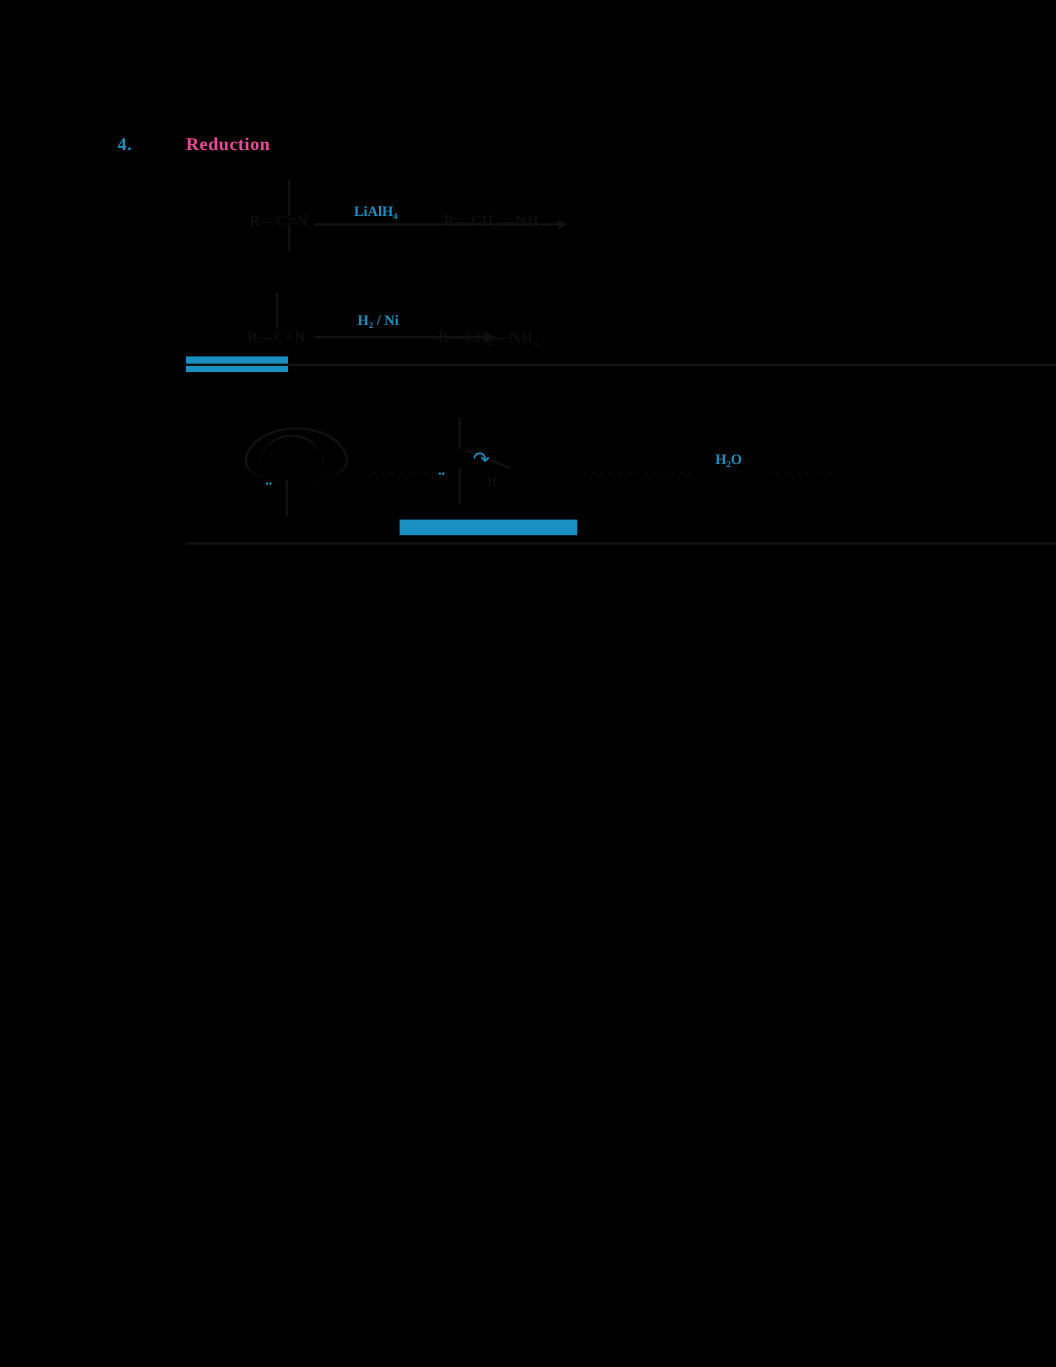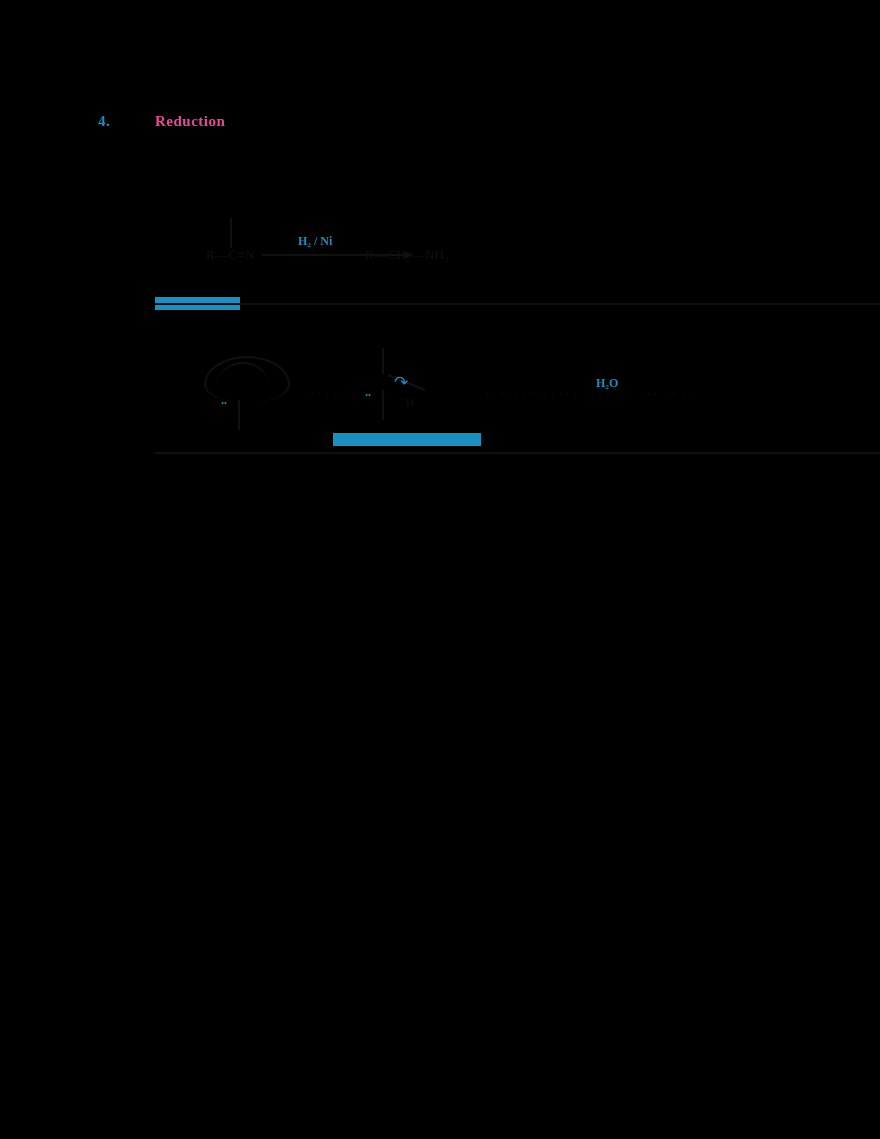--- a/index.html
+++ b/index.html
@@ -106,21 +106,21 @@
     top: 26px;
     font-size: 13px;
     color: #111;
     letter-spacing: 0.4px;
   }
 
   
   .scheme2 {
     position: absolute;
     left: 200px;
-    top: 218px;
+    top: 244px;
     width: 480px;
     height: 62px;
   }
   .s2-vbar {
     position: absolute;
     left: 30px;
     top: 0px;
     width: 2px;
     height: 30px;
     background: #111;
@@ -334,20 +334,28 @@
   }
 </style>
 </head>
 <body>
 
 <div class="page">
 
   <div class="sec-num">4.</div>
   <div class="sec-title">Reduction</div>
 
+  <div class="scheme1">
+    <div class="s1-left">R—C≡N</div>
+    <div class="s1-vbar"></div>
+    <div class="s1-vbar2"></div>
+    <div class="s1-arrow"></div>
+    <div class="s1-cond">LiAlH₄</div>
+    <div class="s1-right">R—CH₂—NH₂</div>
+  </div>
 
   <div class="scheme2">
     <div class="s2-vbar"></div>
     <div class="s2-left">R—C≡N</div>
     <div class="s2-arrow"></div>
     <div class="s2-cond">H₂ / Ni</div>
     <div class="s2-right">R—CH₂—NH₂</div>
   </div>
 
   <div class="subsec-bar"></div>

